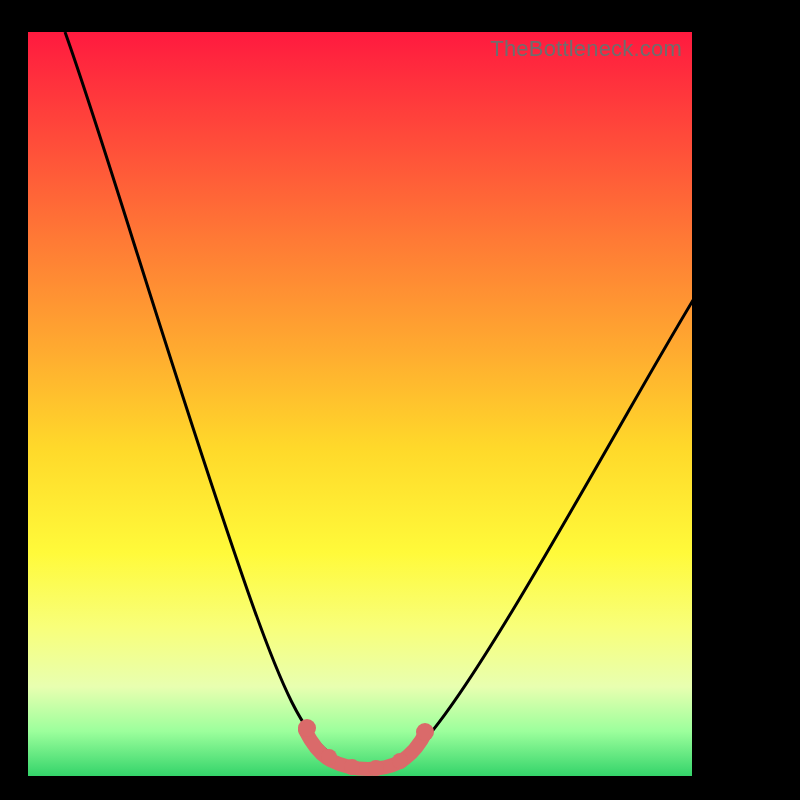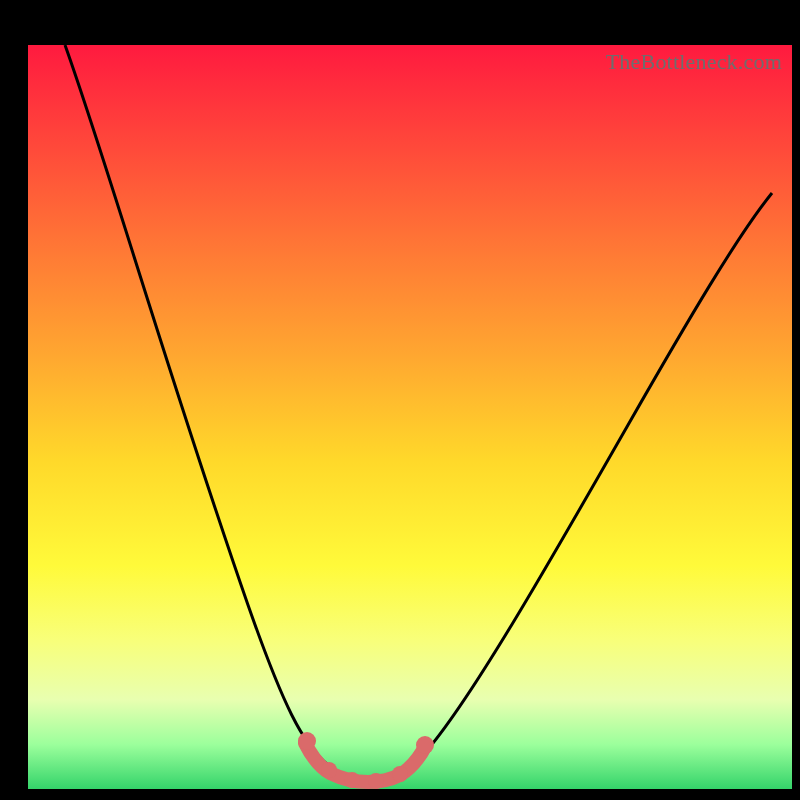--- a/index.html
+++ b/index.html
@@ -13,36 +13,35 @@
   }
   .frame {
     position: absolute;
     left: 0; top: 0;
     width: 800px; height: 800px;
     background: #000;
   }
   .plot {
     position: absolute;
     left: 28px;
-    top: 45px;
-    width: 764px;
+    top: 32px;
+    width: 664px;
     height: 744px;
     background: linear-gradient(to bottom,
       #ff1a3f 0%,
       #ff4a3a 14%,
       #ff7a35 28%,
       #ffa830 42%,
       #ffd92a 56%,
       #fffa3a 70%,
       #f8ff7a 80%,
       #e8ffb0 88%,
       #9cff9c 94%,
       #34d46a 100%);
     overflow: hidden;
-    font-family: Liberation Serif, serif;
   }
   .watermark {
     position: absolute;
     top: 4px;
     right: 10px;
     color: #6e6e6e;
     font-size: 22px;
     font-weight: 500;
     letter-spacing: 0.2px;
     user-select: none;

